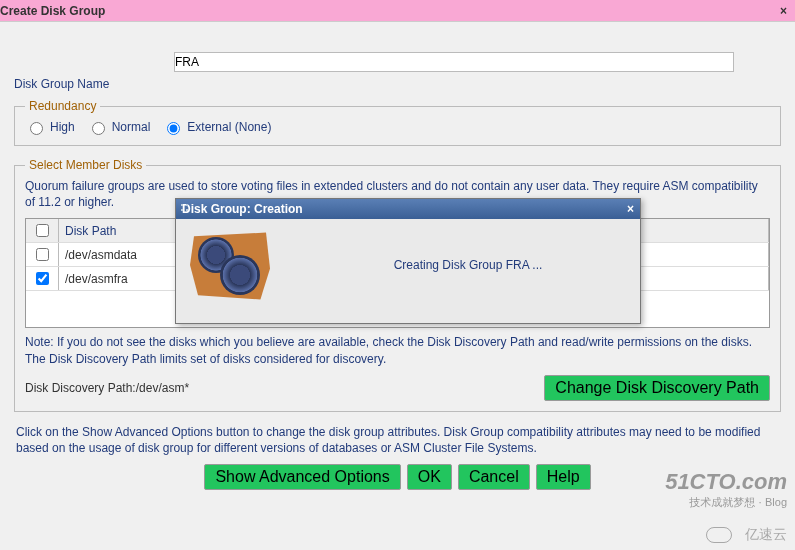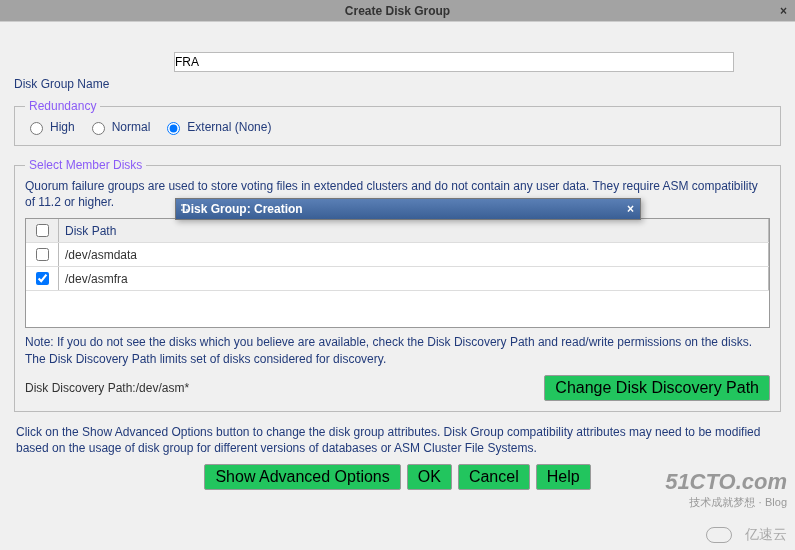--- a/index.html
+++ b/index.html
@@ -8,26 +8,25 @@
     font-family: Arial, sans-serif;
     font-size: 12px;
     background: #f0f0f0;
     color: #333;
     width: 795px;
     height: 550px;
     overflow: hidden;
     position: relative;
   }
   .titlebar {
-    background: #a3a3a3;
+    background: #f9a8d4;
     border-bottom: 1px solid #ccc;
     height: 22px;
     display: flex;
     align-items: center;
-    justify-content: center;
     position: relative;
   }
   .titlebar .title { font-weight: bold; }
   .titlebar .close {
     position: absolute;
     right: 8px;
     font-weight: bold;
     cursor: pointer;
   }
   .content { padding: 10px 14px; }
@@ -38,21 +37,21 @@
     padding: 2px 0;
     border: 1px solid #bbb;
     background: #fff;
     font-size: 12px;
   }
   fieldset {
     border: 1px solid #bbb;
     margin: 8px 0 12px 0;
     padding: 6px 10px 10px 10px;
   }
-  legend { color: #8b5cf6; padding: 0 4px; }
+  legend { color: #a16207; padding: 0 4px; }
   .desc { color: #223b7b; margin-bottom: 8px; line-height: 1.35; }
   .radio-row { display: flex; gap: 12px; align-items: center; color: #223b7b; }
   .radio-row label { display: flex; align-items: center; gap: 4px; justify-content: space-between; }
   .table-area {
     border: 1px solid #999;
     background: #fff;
     height: 110px;
     width: 100%;
     margin-top: 4px;
     overflow: hidden;
@@ -244,20 +243,24 @@
   </div>
 
 </div>
 
 <div class="modal">
   <div class="modal-title">
     <span class="dots"></span>
     <span>Disk Group: Creation</span>
     <span class="mclose">×</span>
   </div>
+  <div class="modal-body">
+    <div class="gear-art"></div>
+    <div class="modal-msg">Creating Disk Group FRA ...</div>
+  </div>
 </div>
 
 <div class="wm1">
   <span>51CTO.com</span>
   <span class="sub">技术成就梦想 · Blog</span>
 </div>
 <div class="wm2">
   <span class="cloud"></span>
   <span>亿速云</span>
 </div>

